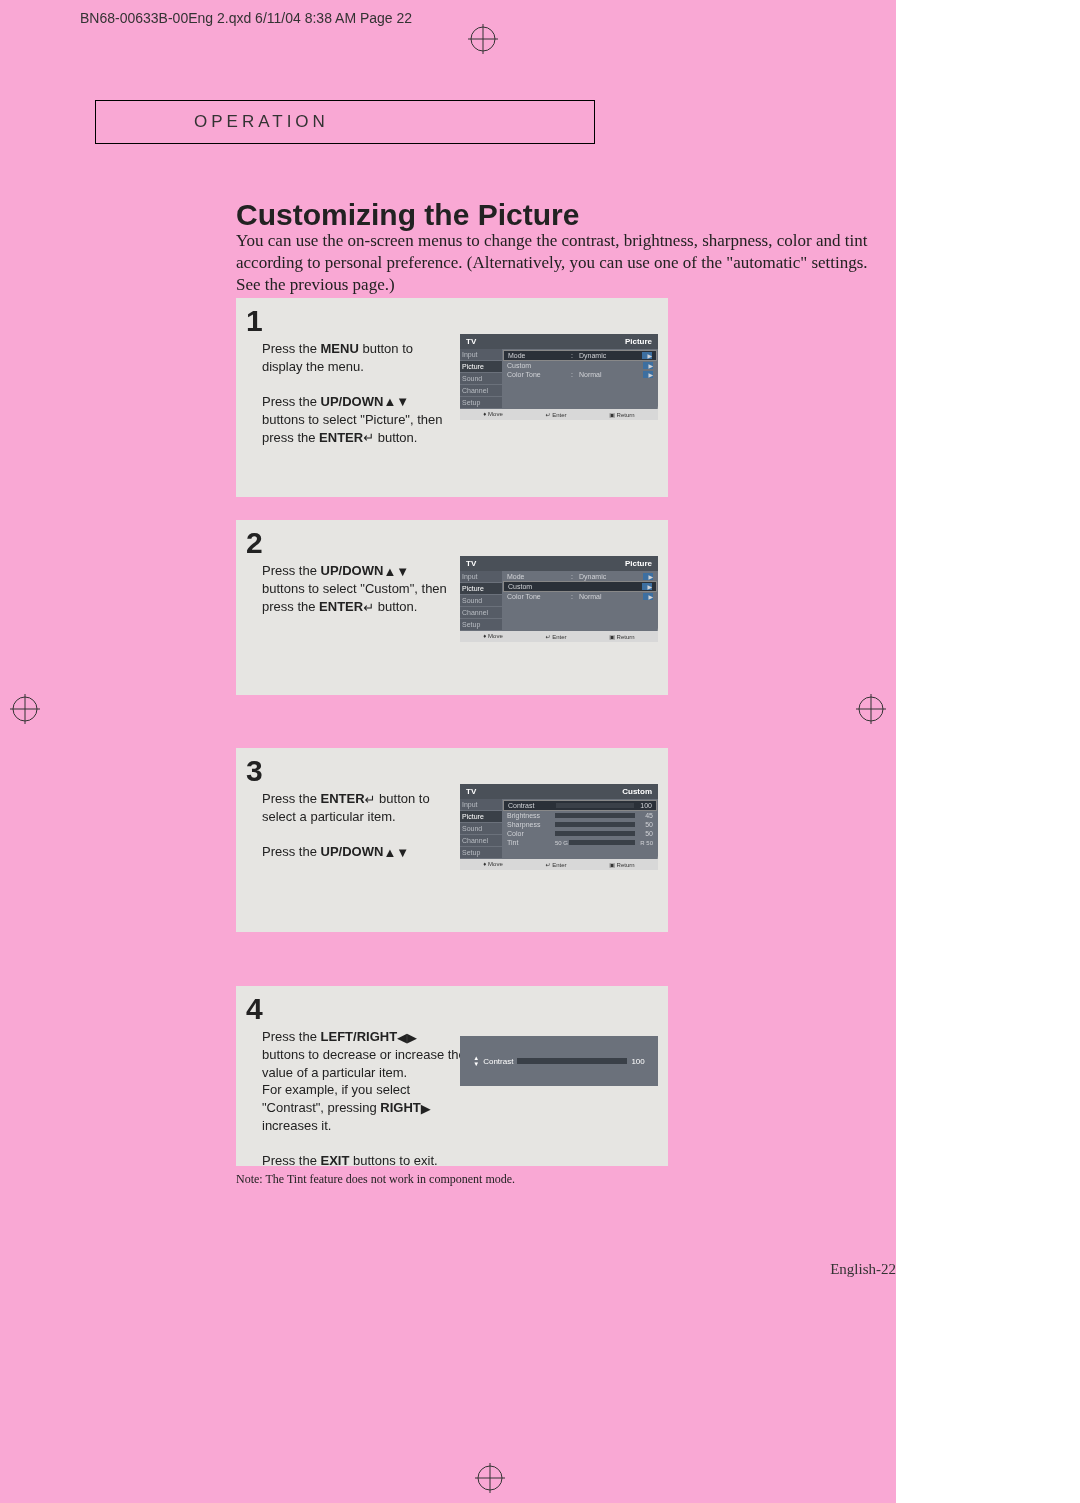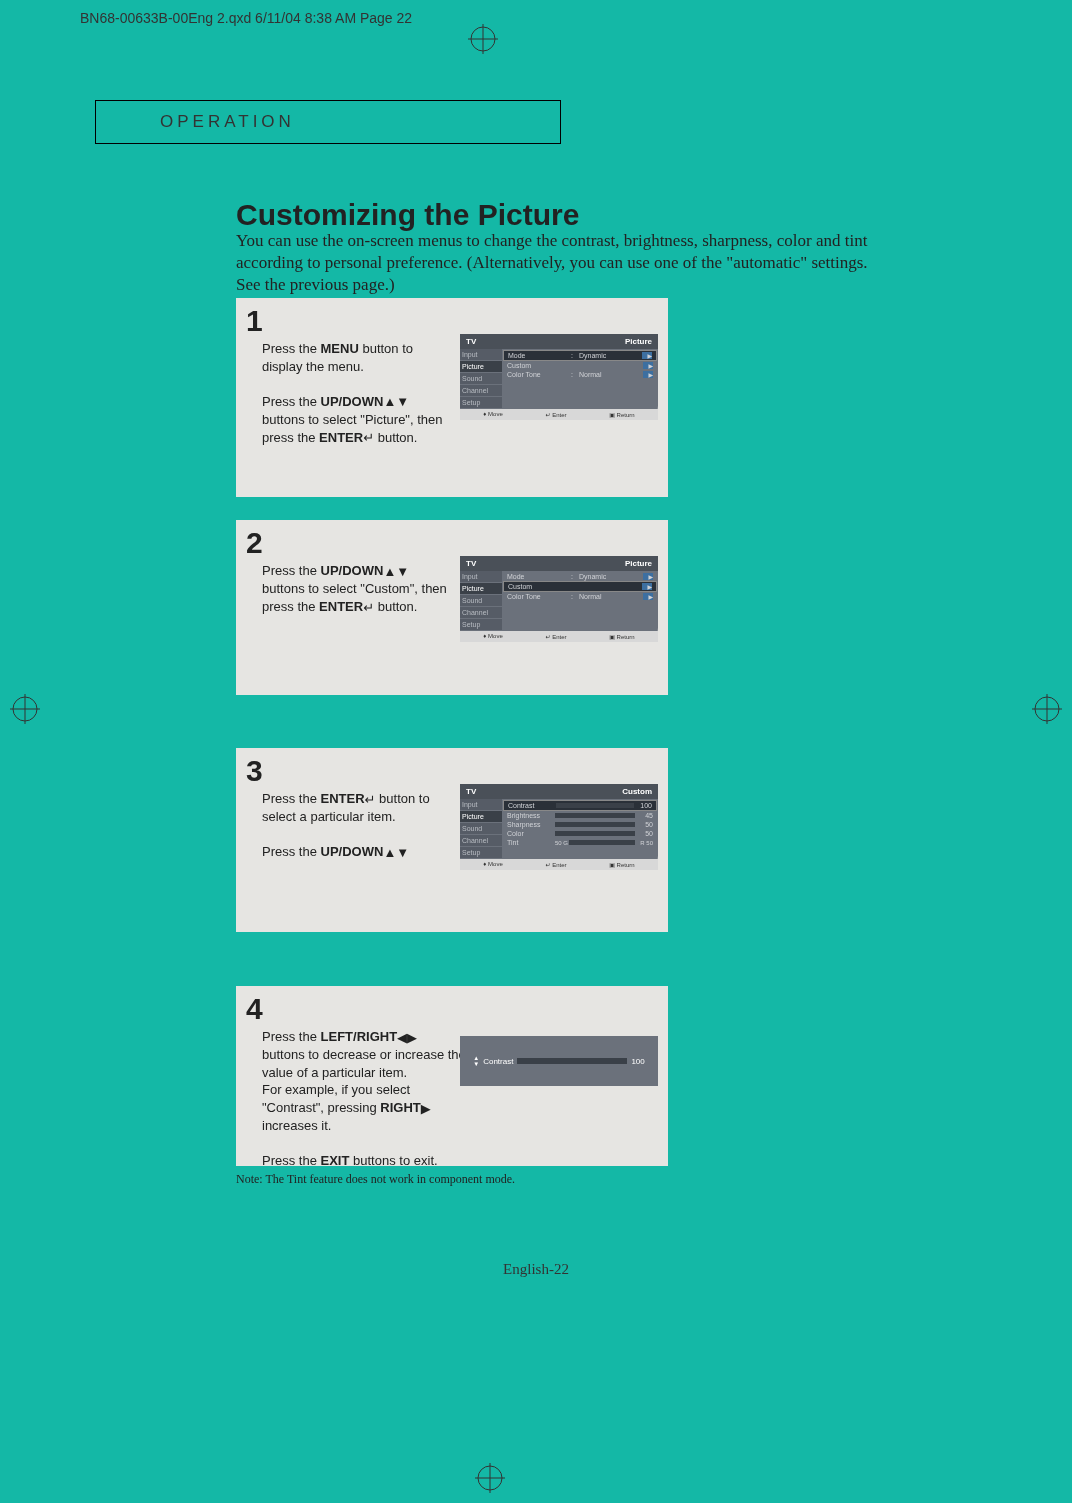--- a/index.html
+++ b/index.html
@@ -3,24 +3,24 @@
 <meta charset="utf-8">
 <style>
 body {
   margin: 0;
   padding: 0;
   font-family: Arial, Helvetica, sans-serif;
   background: #fff;
   width: 1080px;
 }
 .page {
-  width: 1072px;
+  width: 896px;
   height: 1503px;
   position: relative;
-  background: #14b8a6;
+  background: #f9a8d4;
 }
 .header-line {
   position: absolute;
   top: 10px;
   left: 80px;
   font-size: 14px;
   color: #333;
 }
 .reg-mark {
   position: absolute;
@@ -35,21 +35,21 @@
 
 .section-box {
   position: absolute;
   top: 100px;
   left: 95px;
   width: 400px;
   height: 42px;
   border: 1px solid #000;
   display: flex;
   align-items: center;
-  padding-left: 64px;
+  padding-left: 98px;
 }
 .section-box span {
   font-size: 17px;
   letter-spacing: 4px;
   color: #333;
   font-variant: small-caps;
 }
 
 .title {
   position: absolute;
@@ -238,21 +238,21 @@
   left: 236px;
   font-size: 12px;
   color: #222;
   font-family: Georgia, serif;
 }
 .page-footer {
   position: absolute;
   bottom: 225px;
   left: 0;
   width: 100%;
-  text-align: center;
+  text-align: right;
   font-size: 15px;
   color: #333;
   font-family: Georgia, serif;
 }
 </style>
 </head>
 <body>
 
 <div class="page">
   <div class="header-line">BN68-00633B-00Eng 2.qxd  6/11/04 8:38 AM  Page 22</div>

